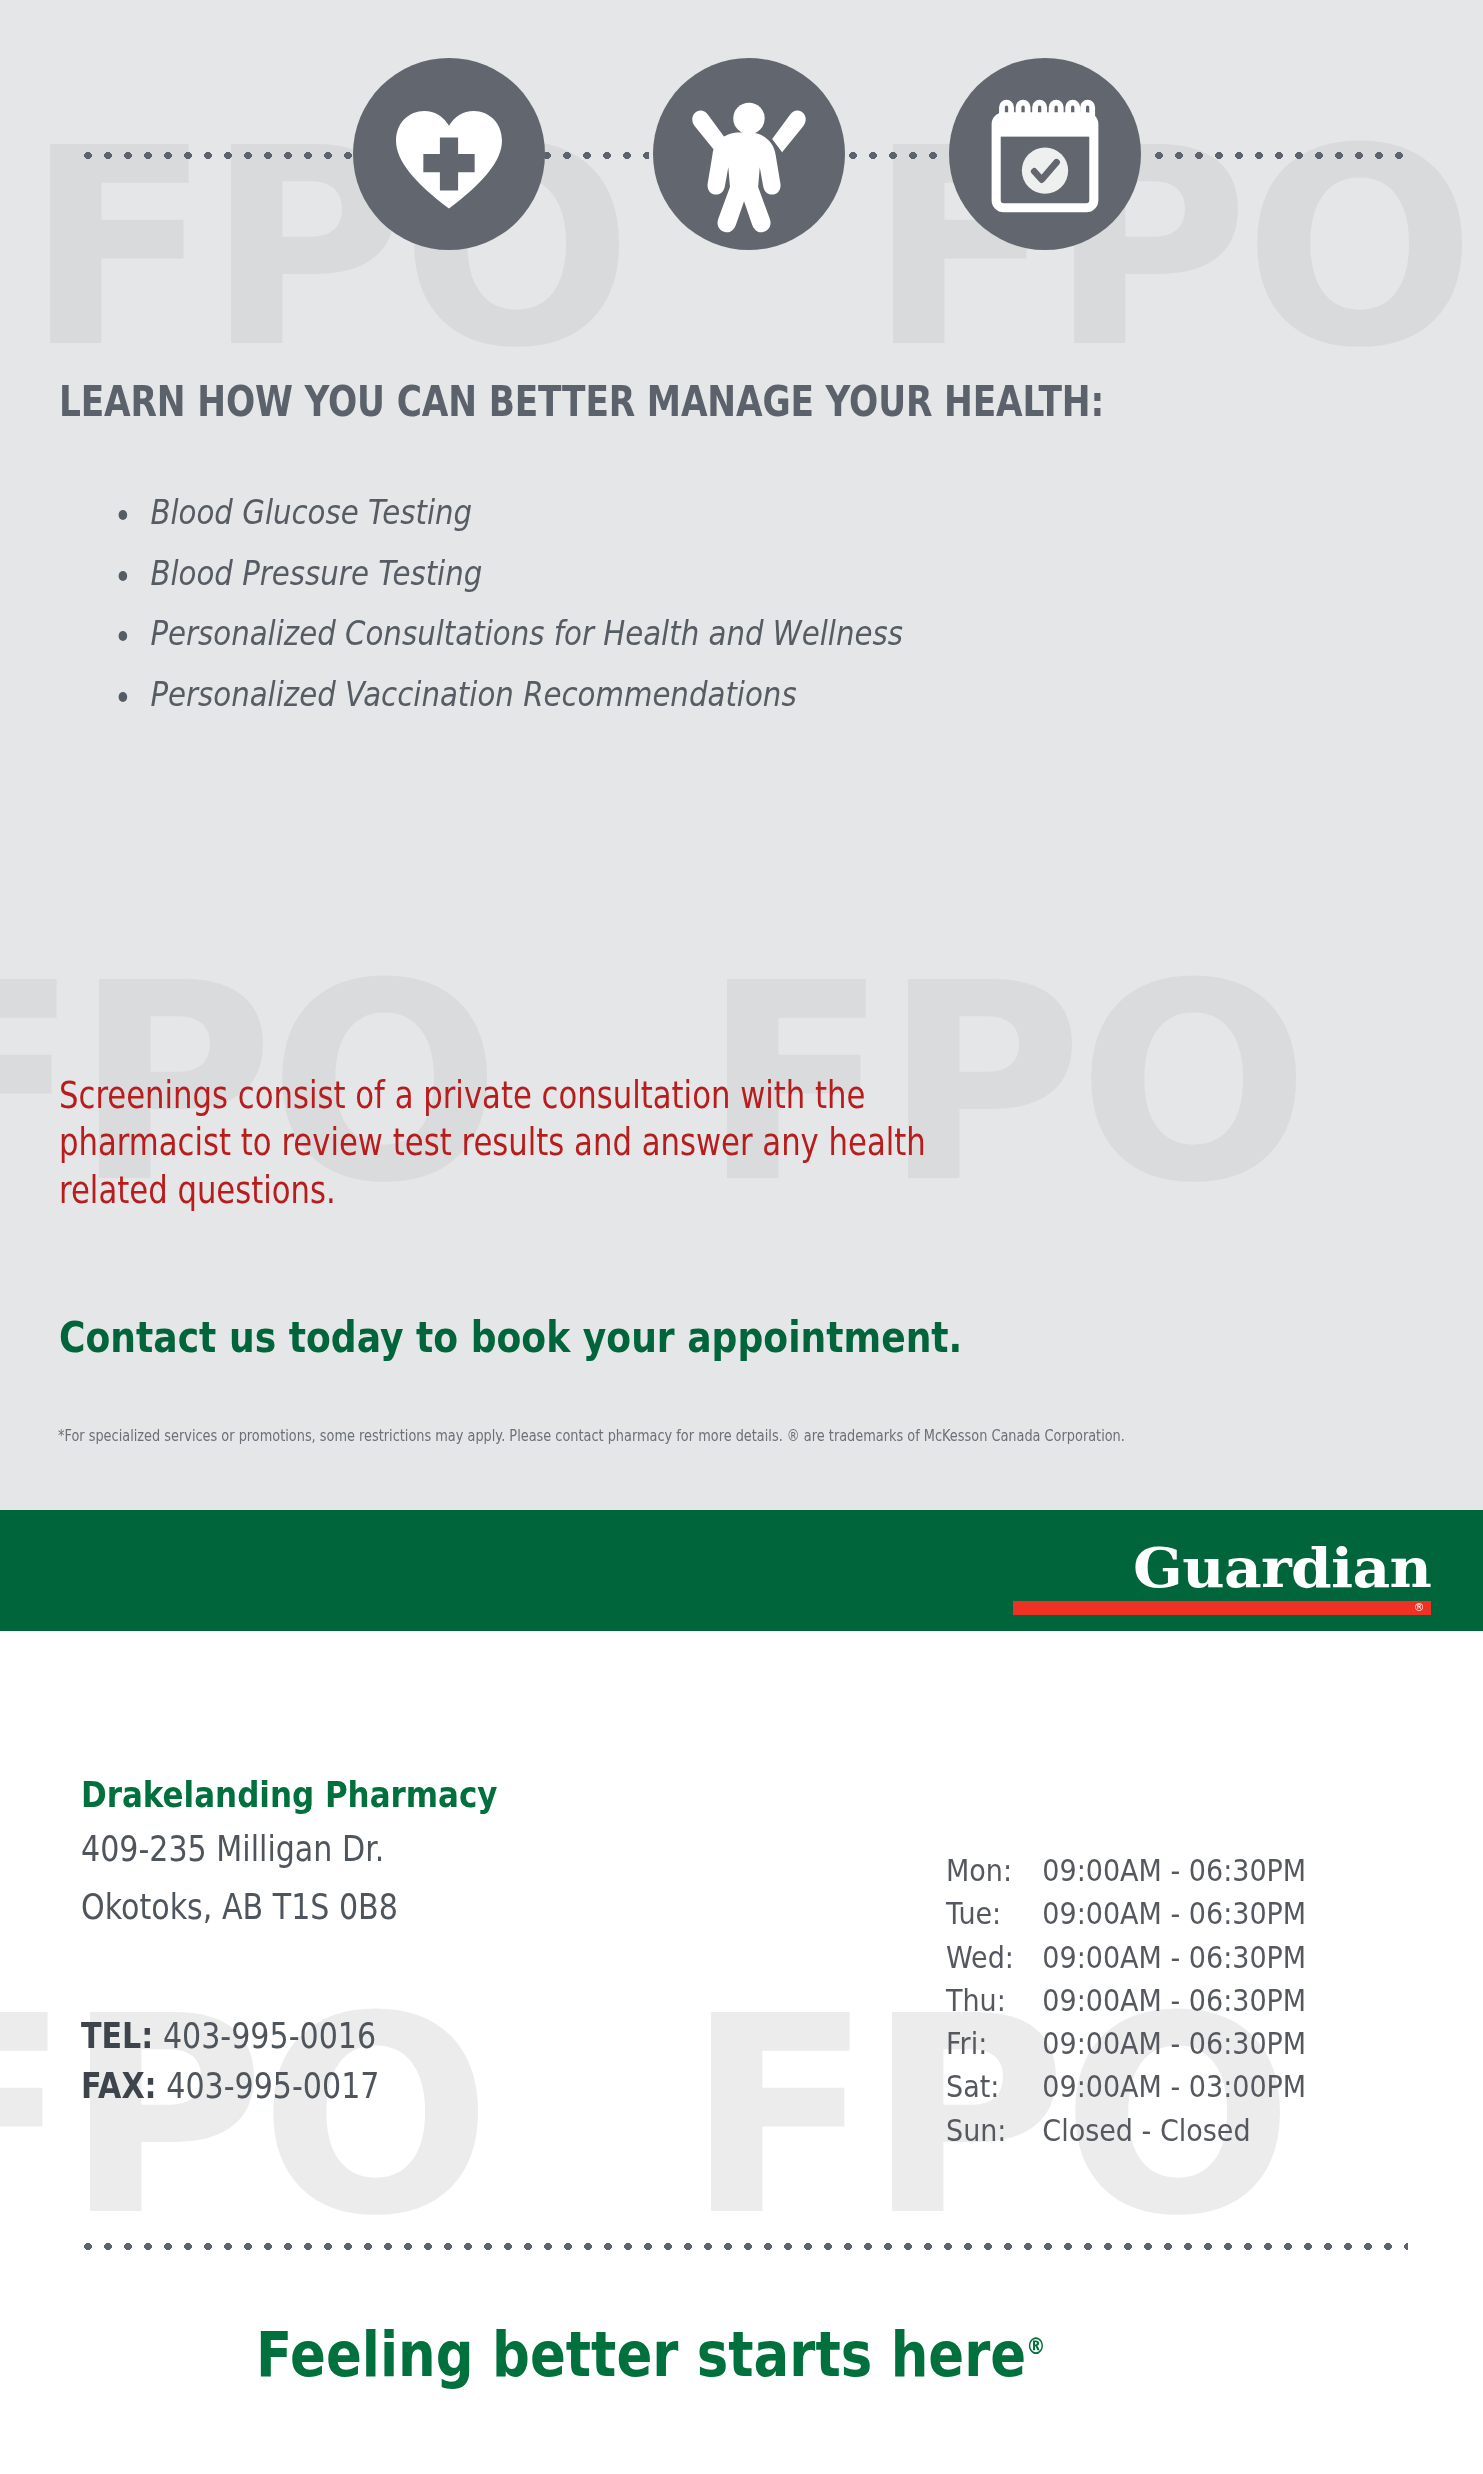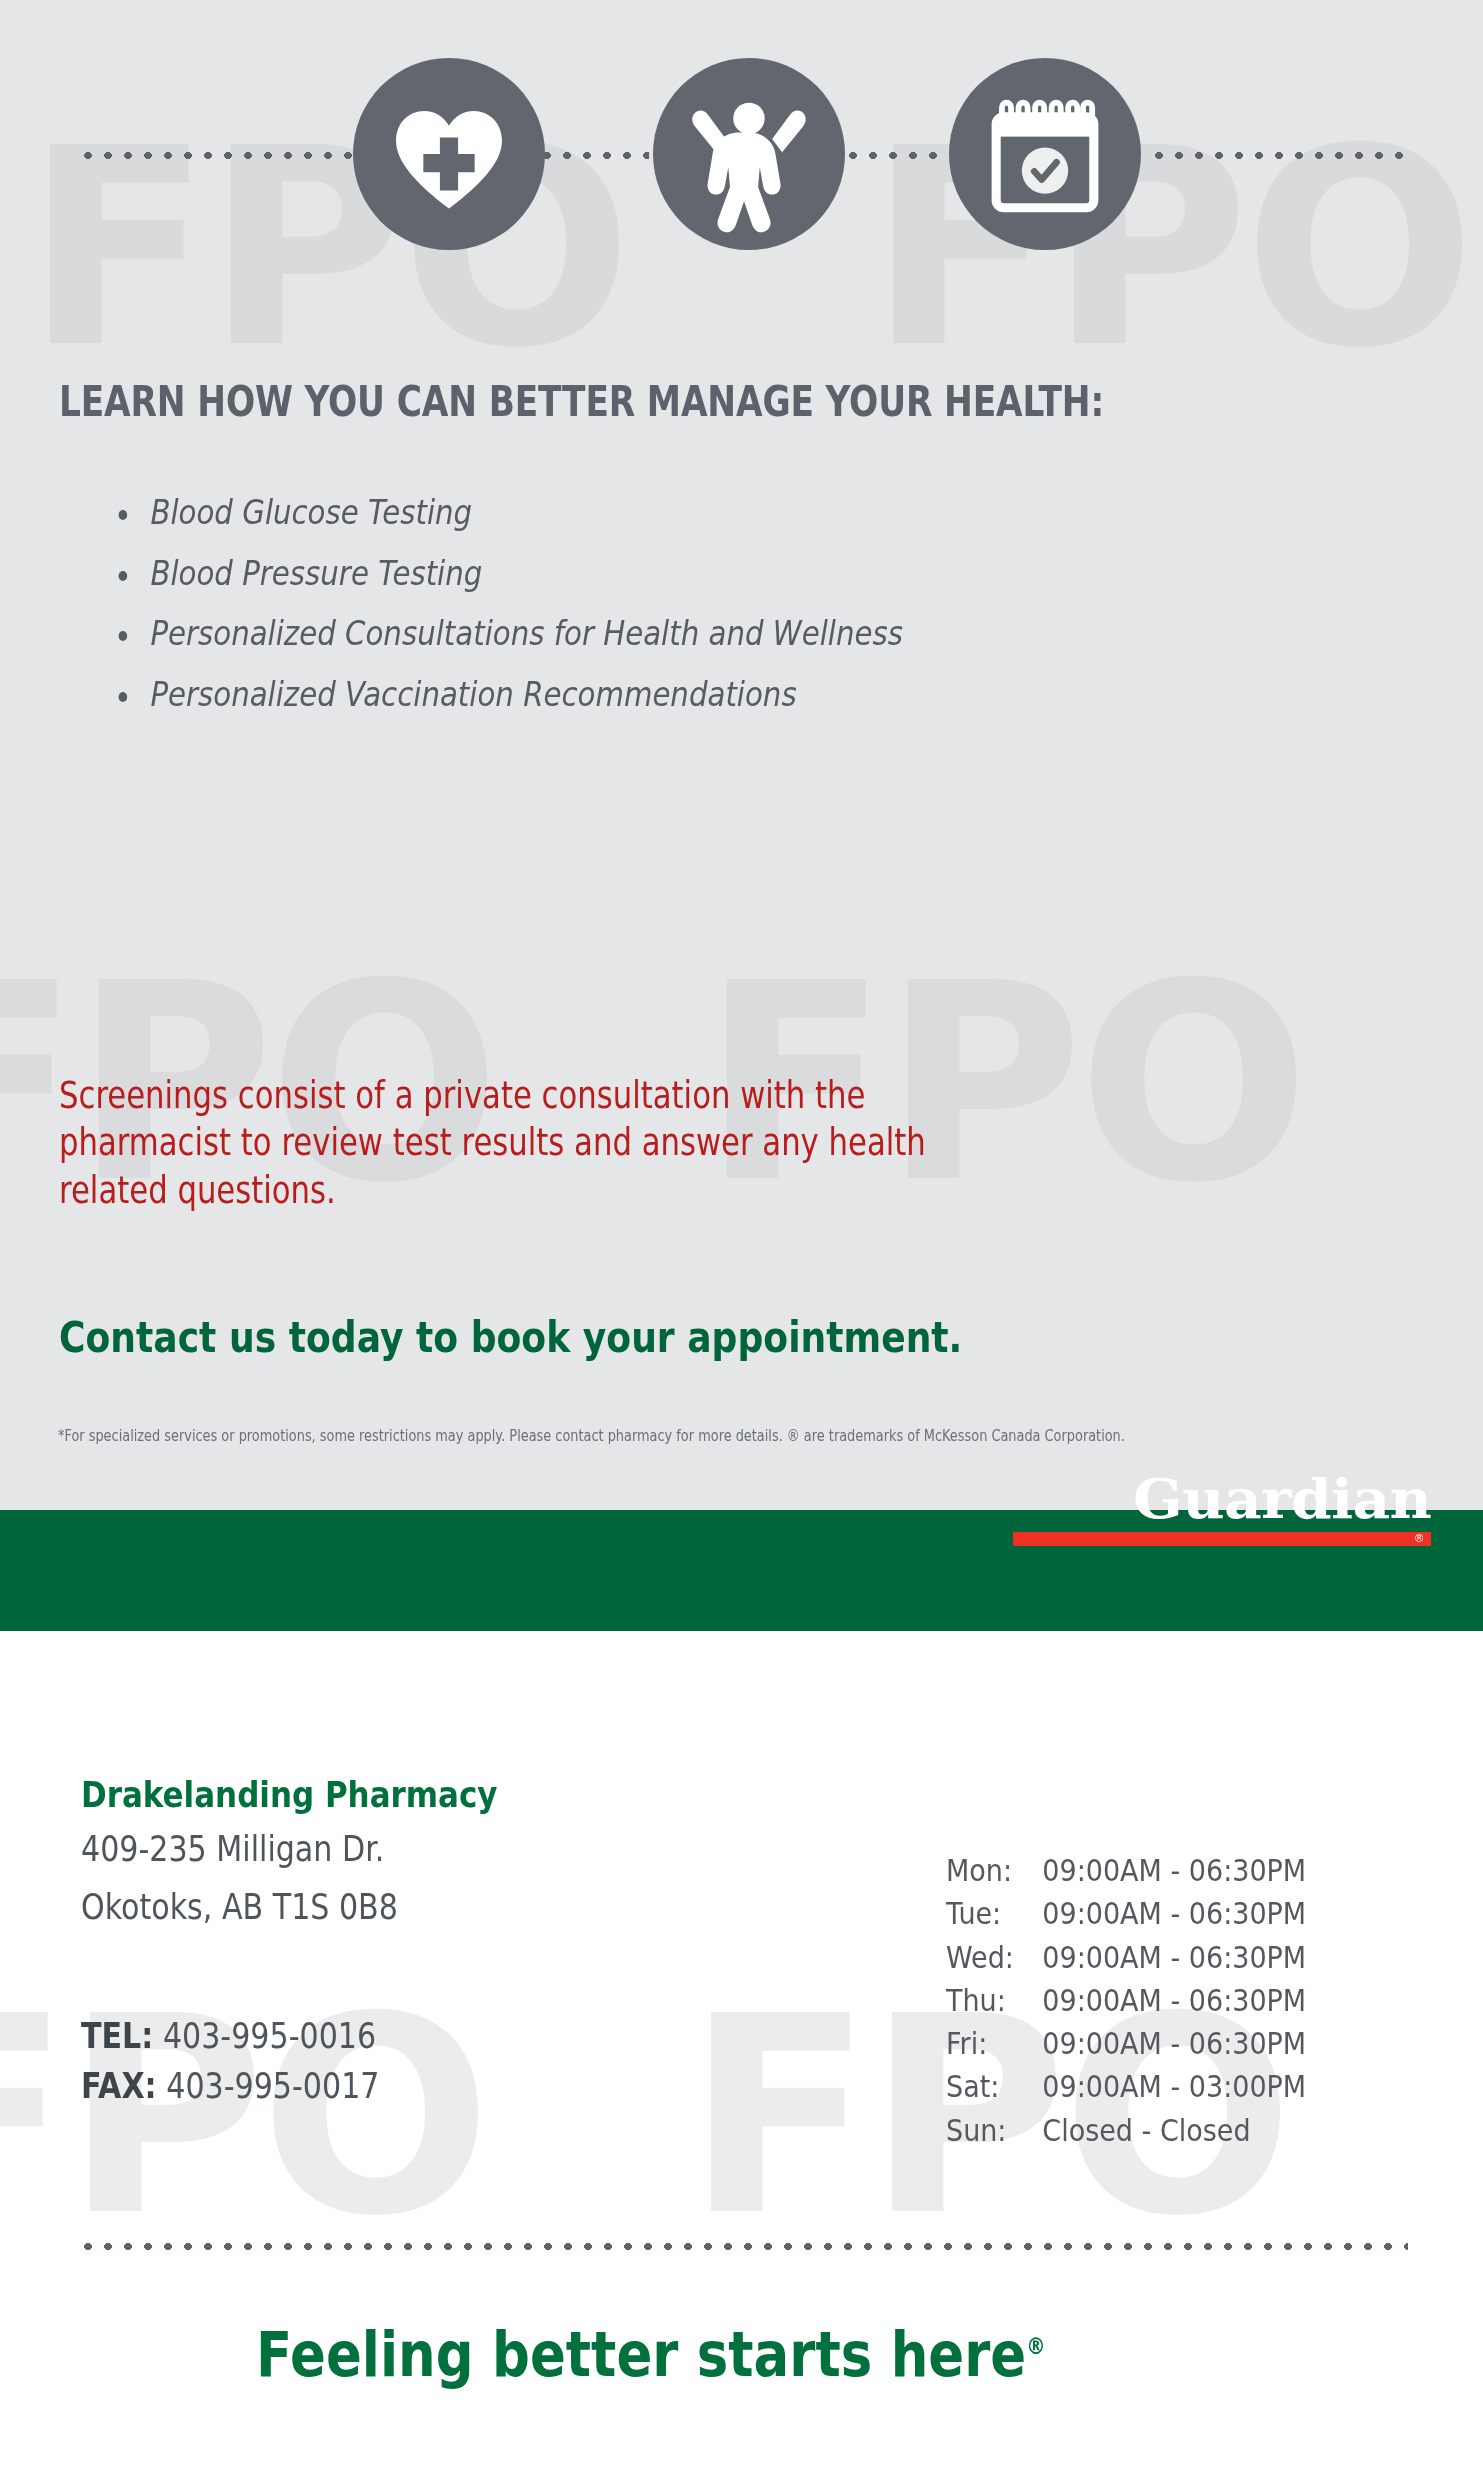--- a/index.html
+++ b/index.html
@@ -180,21 +180,21 @@
     color: #6b7078;
     transform: scaleX(0.86);
     transform-origin: left center;
     white-space: nowrap;
   }
 
   
   .guardian {
     position: absolute;
     left: 748px;
-    top: 1469px;
+    top: 1538px;
     width: 683px;
     height: 74px;
   }
   .guardian-word {
     position: absolute;
     right: 0;
     top: -3.3px;
     font-family: "DejaVu Serif", serif;
     font-weight: 700;
     font-size: 55px;

